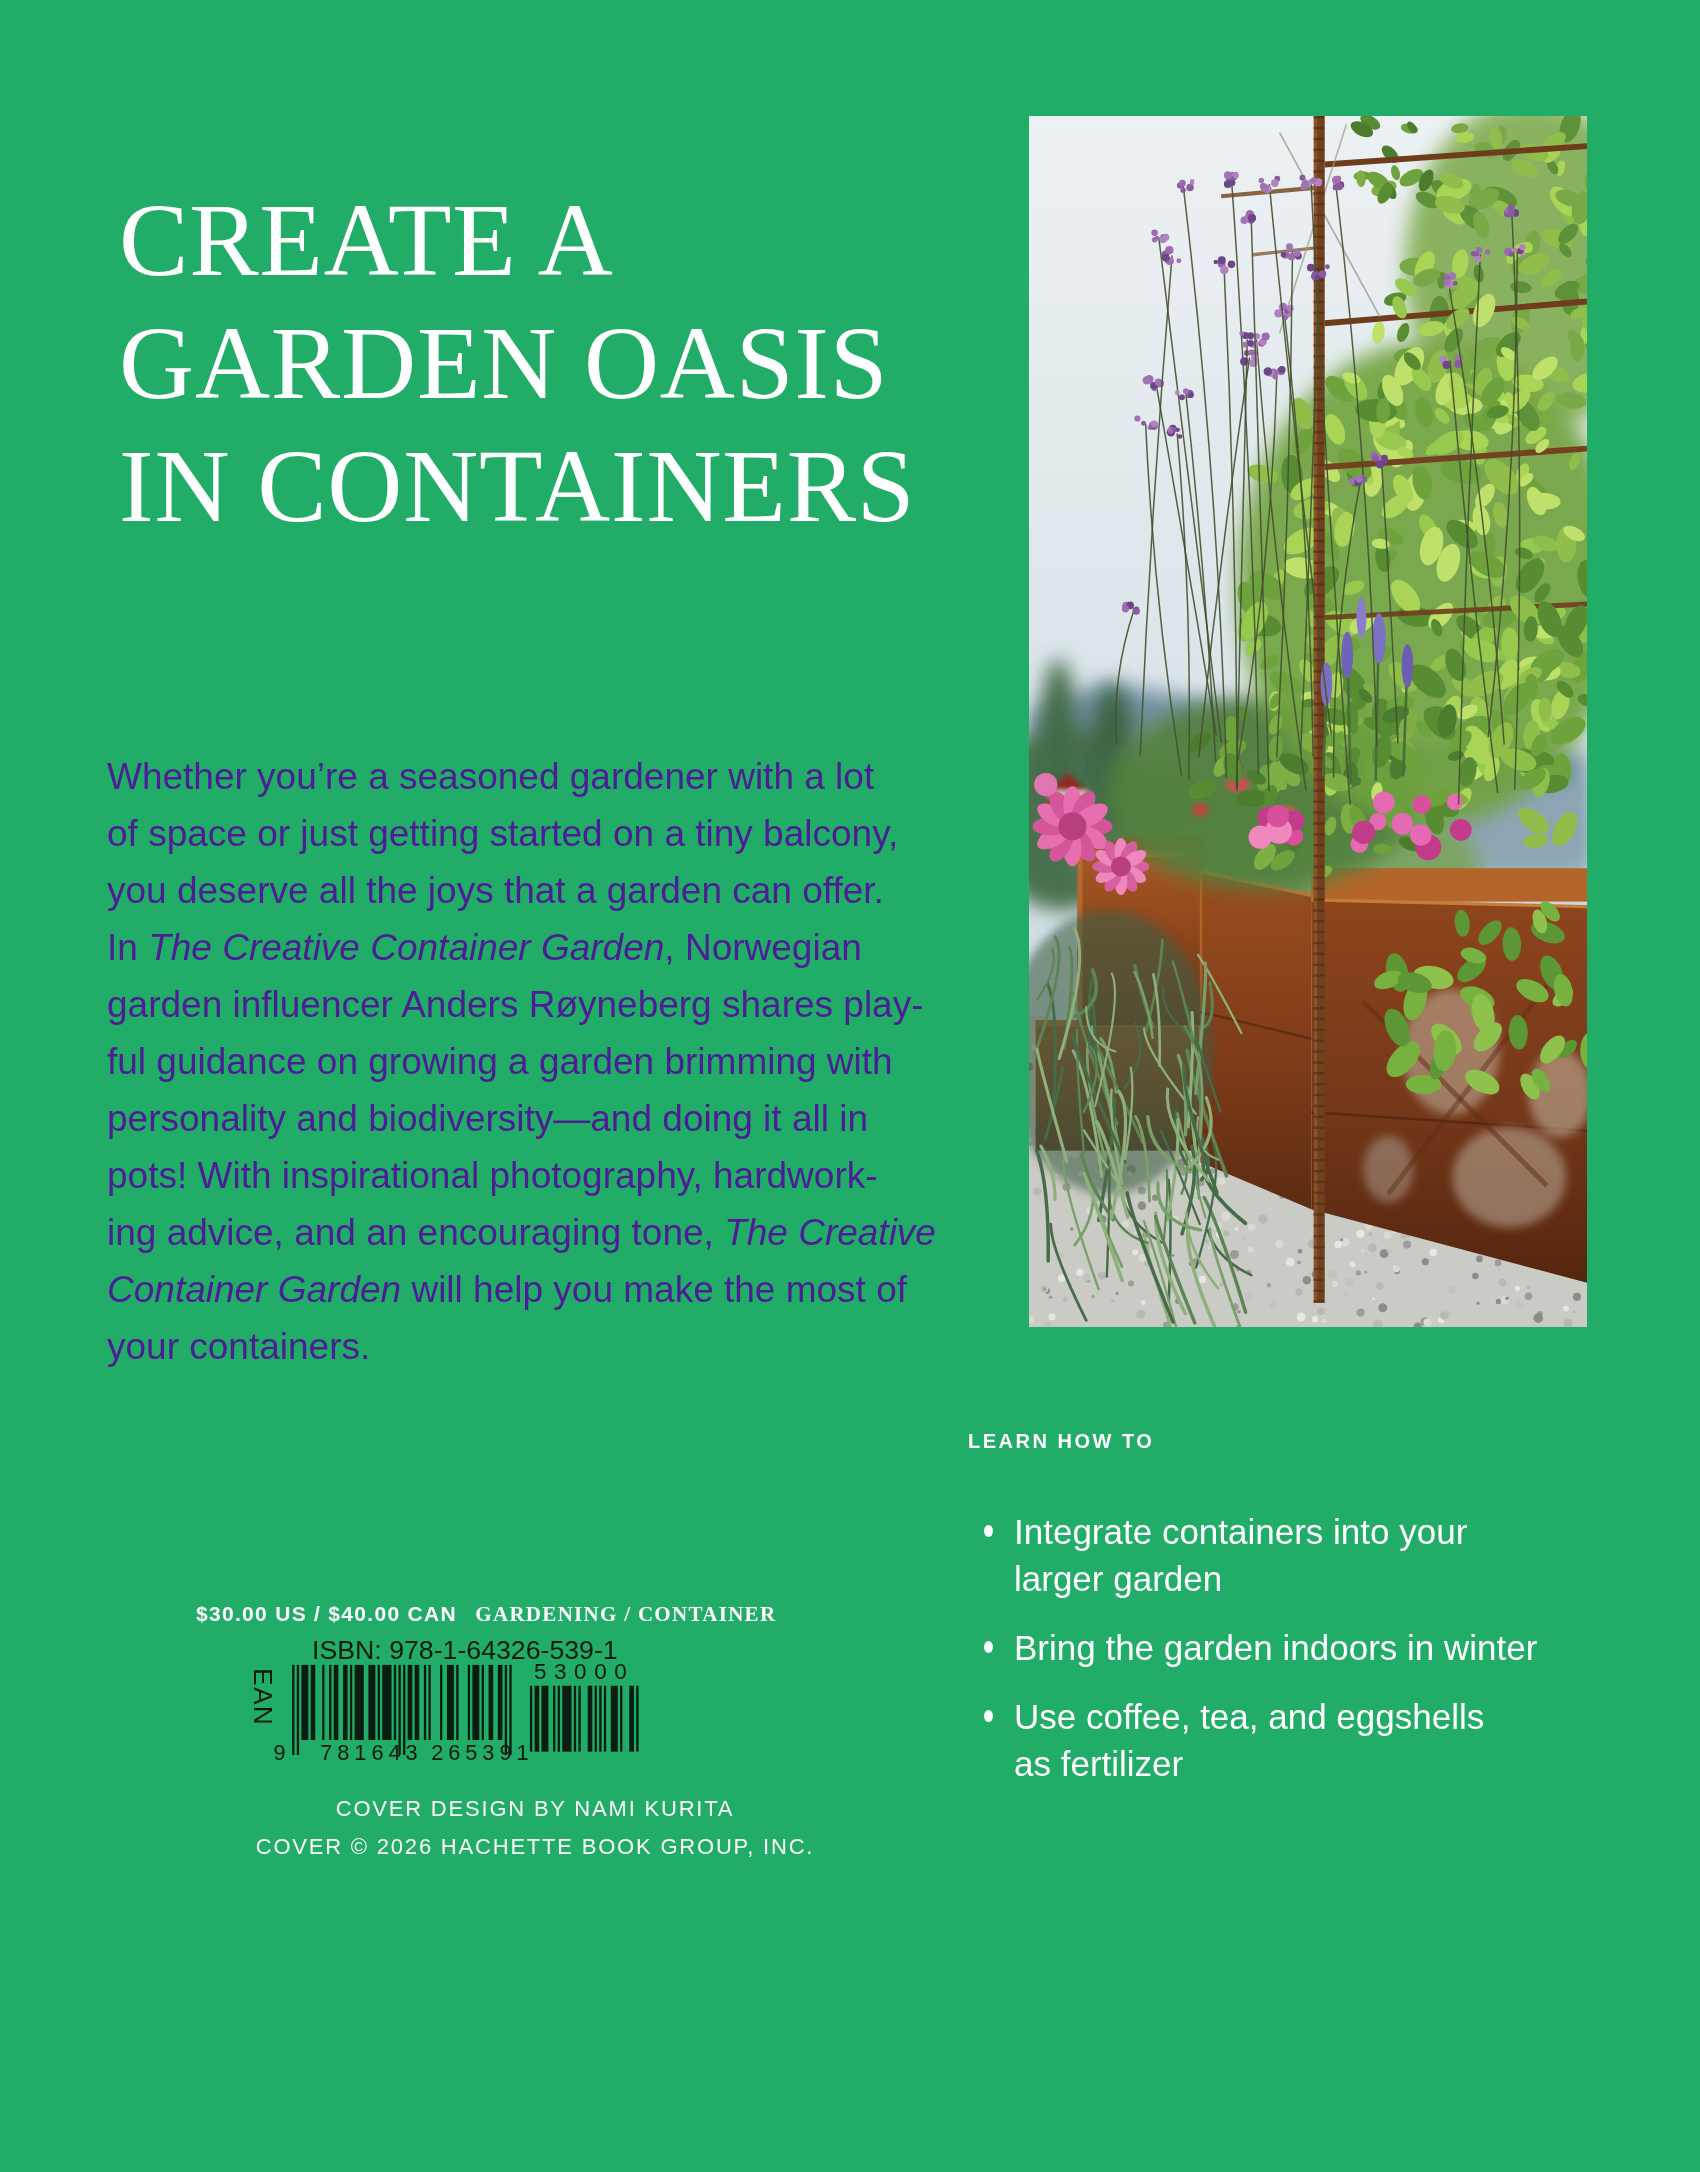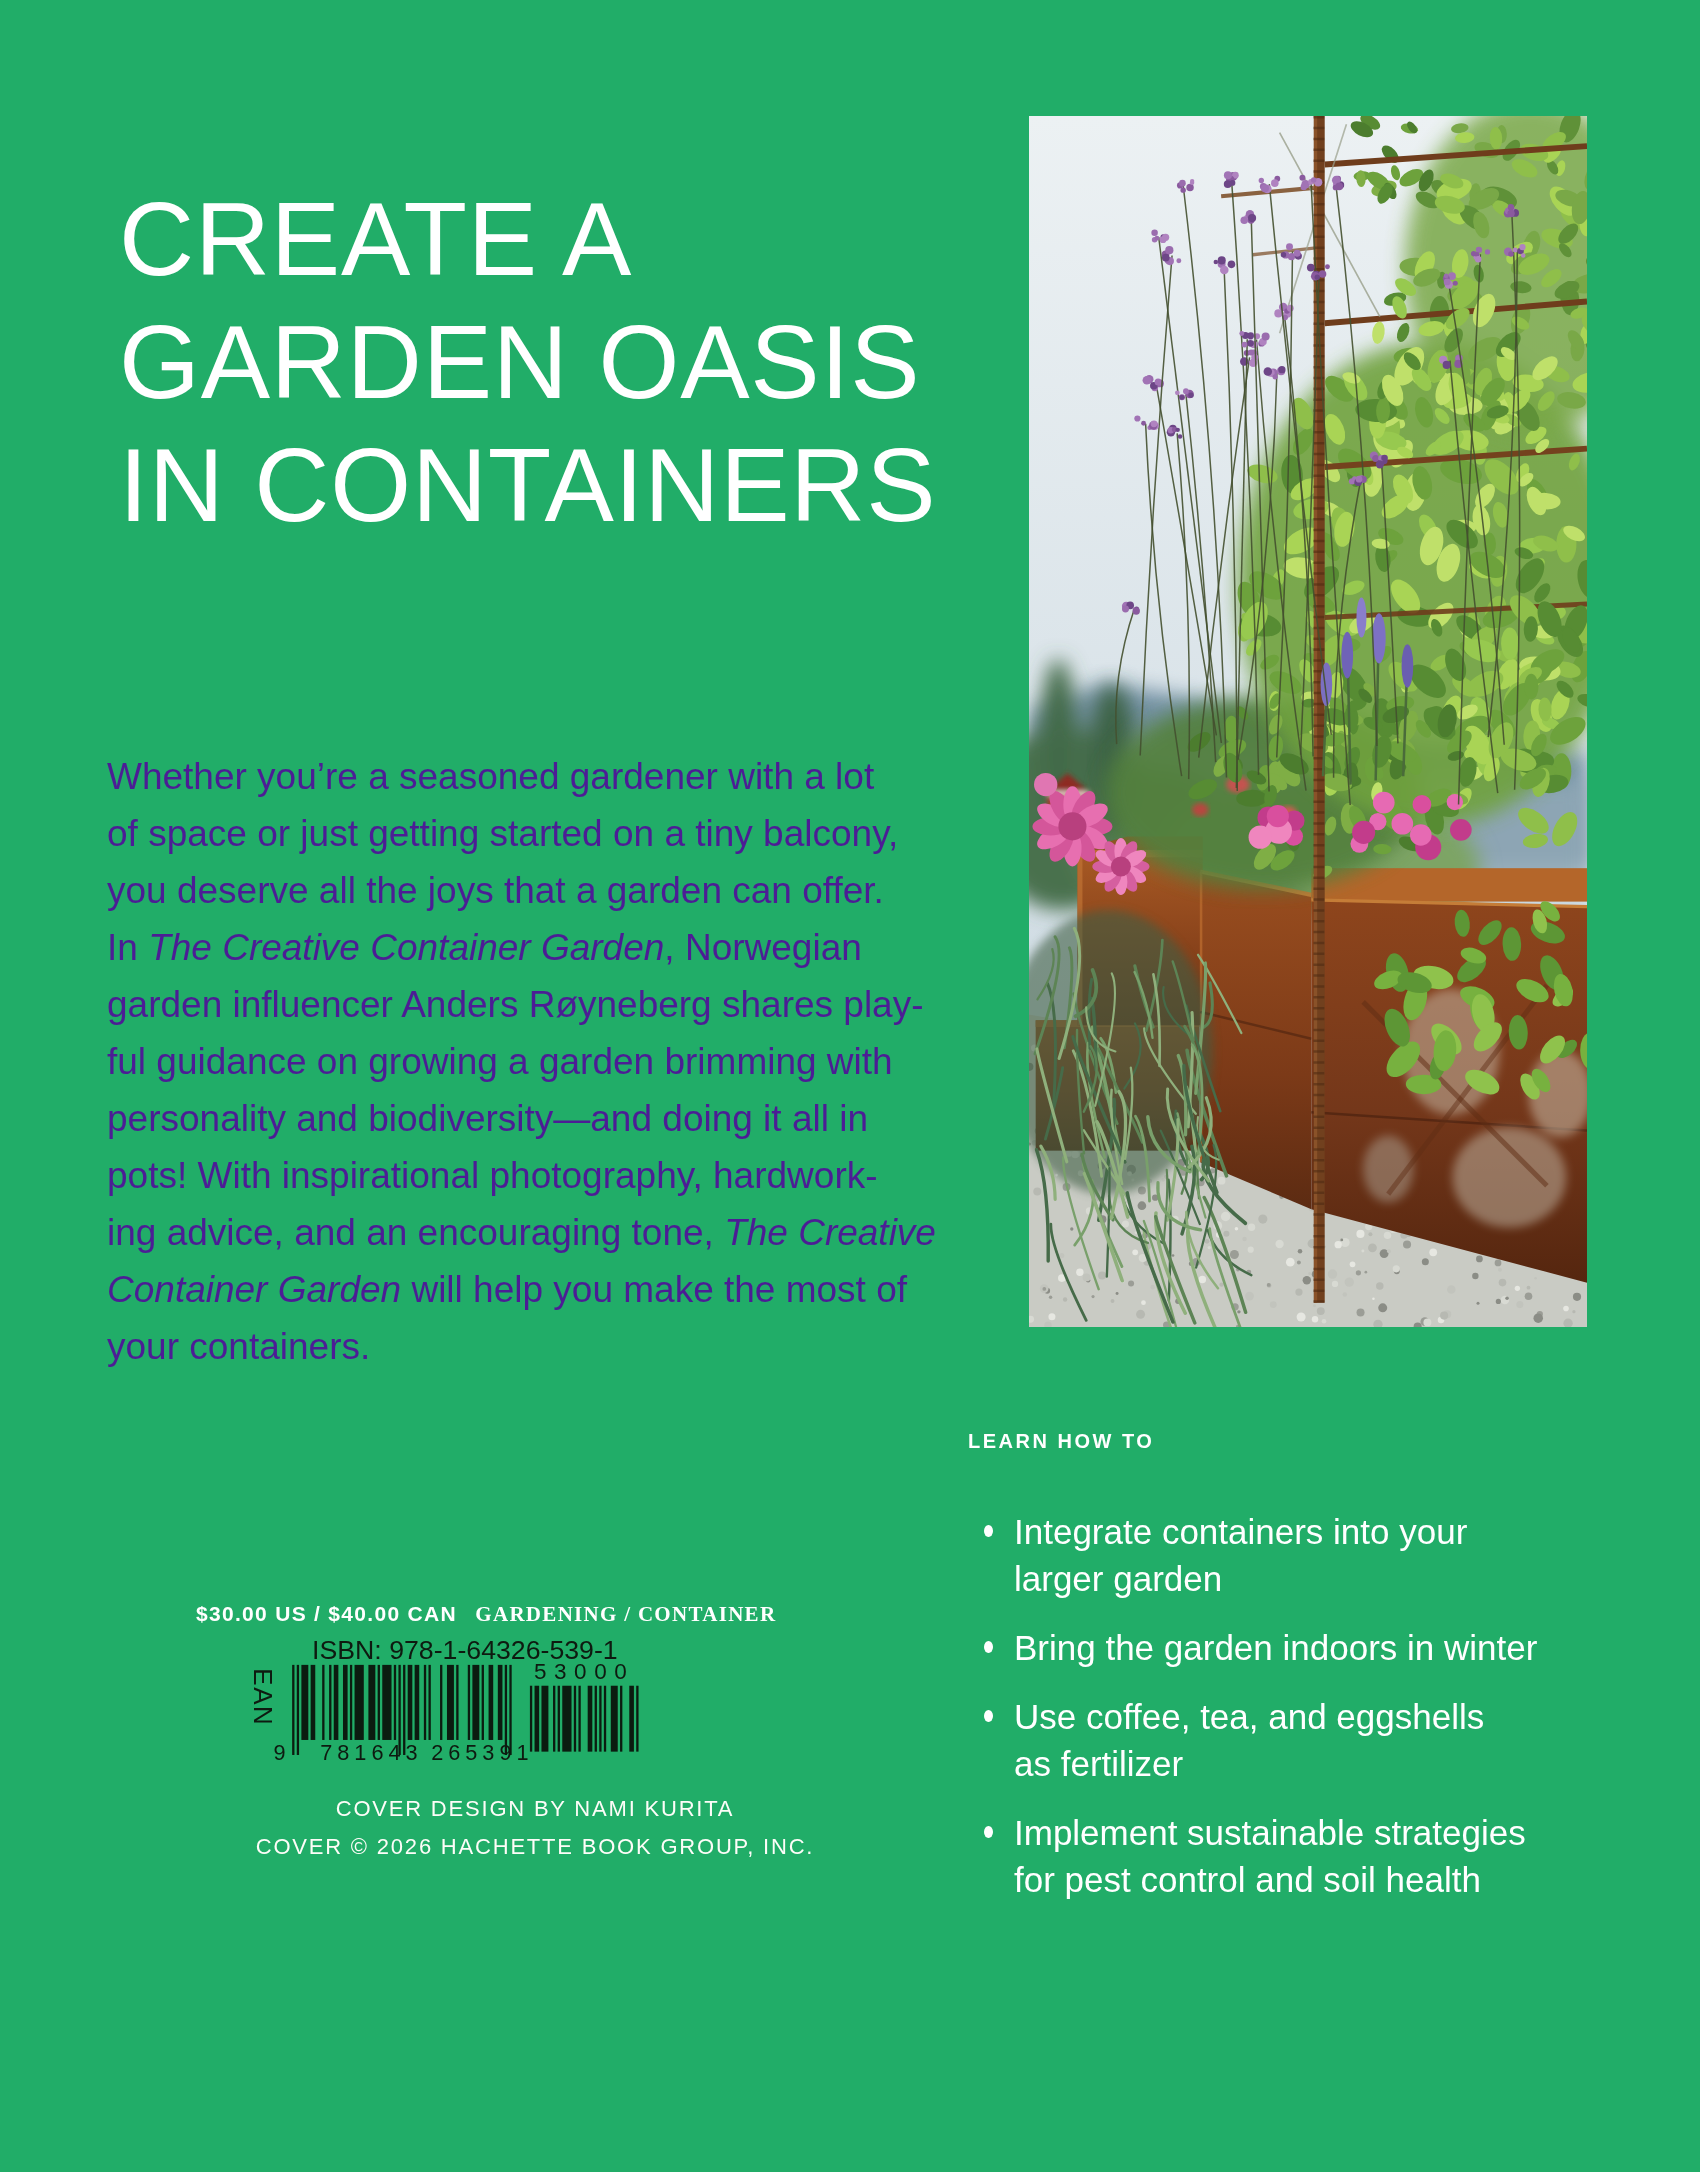--- a/index.html
+++ b/index.html
@@ -3,21 +3,21 @@
 <meta charset="utf-8">
 <style>
   html,body{margin:0;padding:0;background:#21ad68;}
   #page{
     position:relative;width:1700px;height:2172px;background:#21ad68;
     overflow:hidden;font-family:"Liberation Sans",sans-serif;color:#ffffff;
   }
   
   #headline{
     position:absolute;left:119px;top:178px;width:877px;
-    font-family:Liberation Sans, sans-serif;font-weight:400;
+    font-family:Liberation Serif, serif;font-weight:400;
     font-size:104px;line-height:123px;letter-spacing:0.8px;color:#ffffff;
   }
   
   #description{
     position:absolute;left:107px;top:711px;width:844px;
     font-size:37px;line-height:57px;white-space:pre-line;color:#4c1d95;
   }
   #description i{font-style:italic;}
   
   #price-line{
@@ -1521,18 +1521,16 @@
     </svg>
   </div>
 
   <div id="learn-heading">LEARN HOW TO</div>
   <ul id="learn-list">
     <li><span class="dot"></span><span>Integrate containers into your
 larger garden</span></li>
     <li><span class="dot"></span><span>Bring the garden indoors in winter</span></li>
     <li><span class="dot"></span><span>Use coffee, tea, and eggshells
 as fertilizer</span></li>
-    <li><span class="dot"></span><span>Implement sustainable strategies
-for pest control and soil health</span></li>
   </ul>
 
 </div>
 
 
 </body></html>

